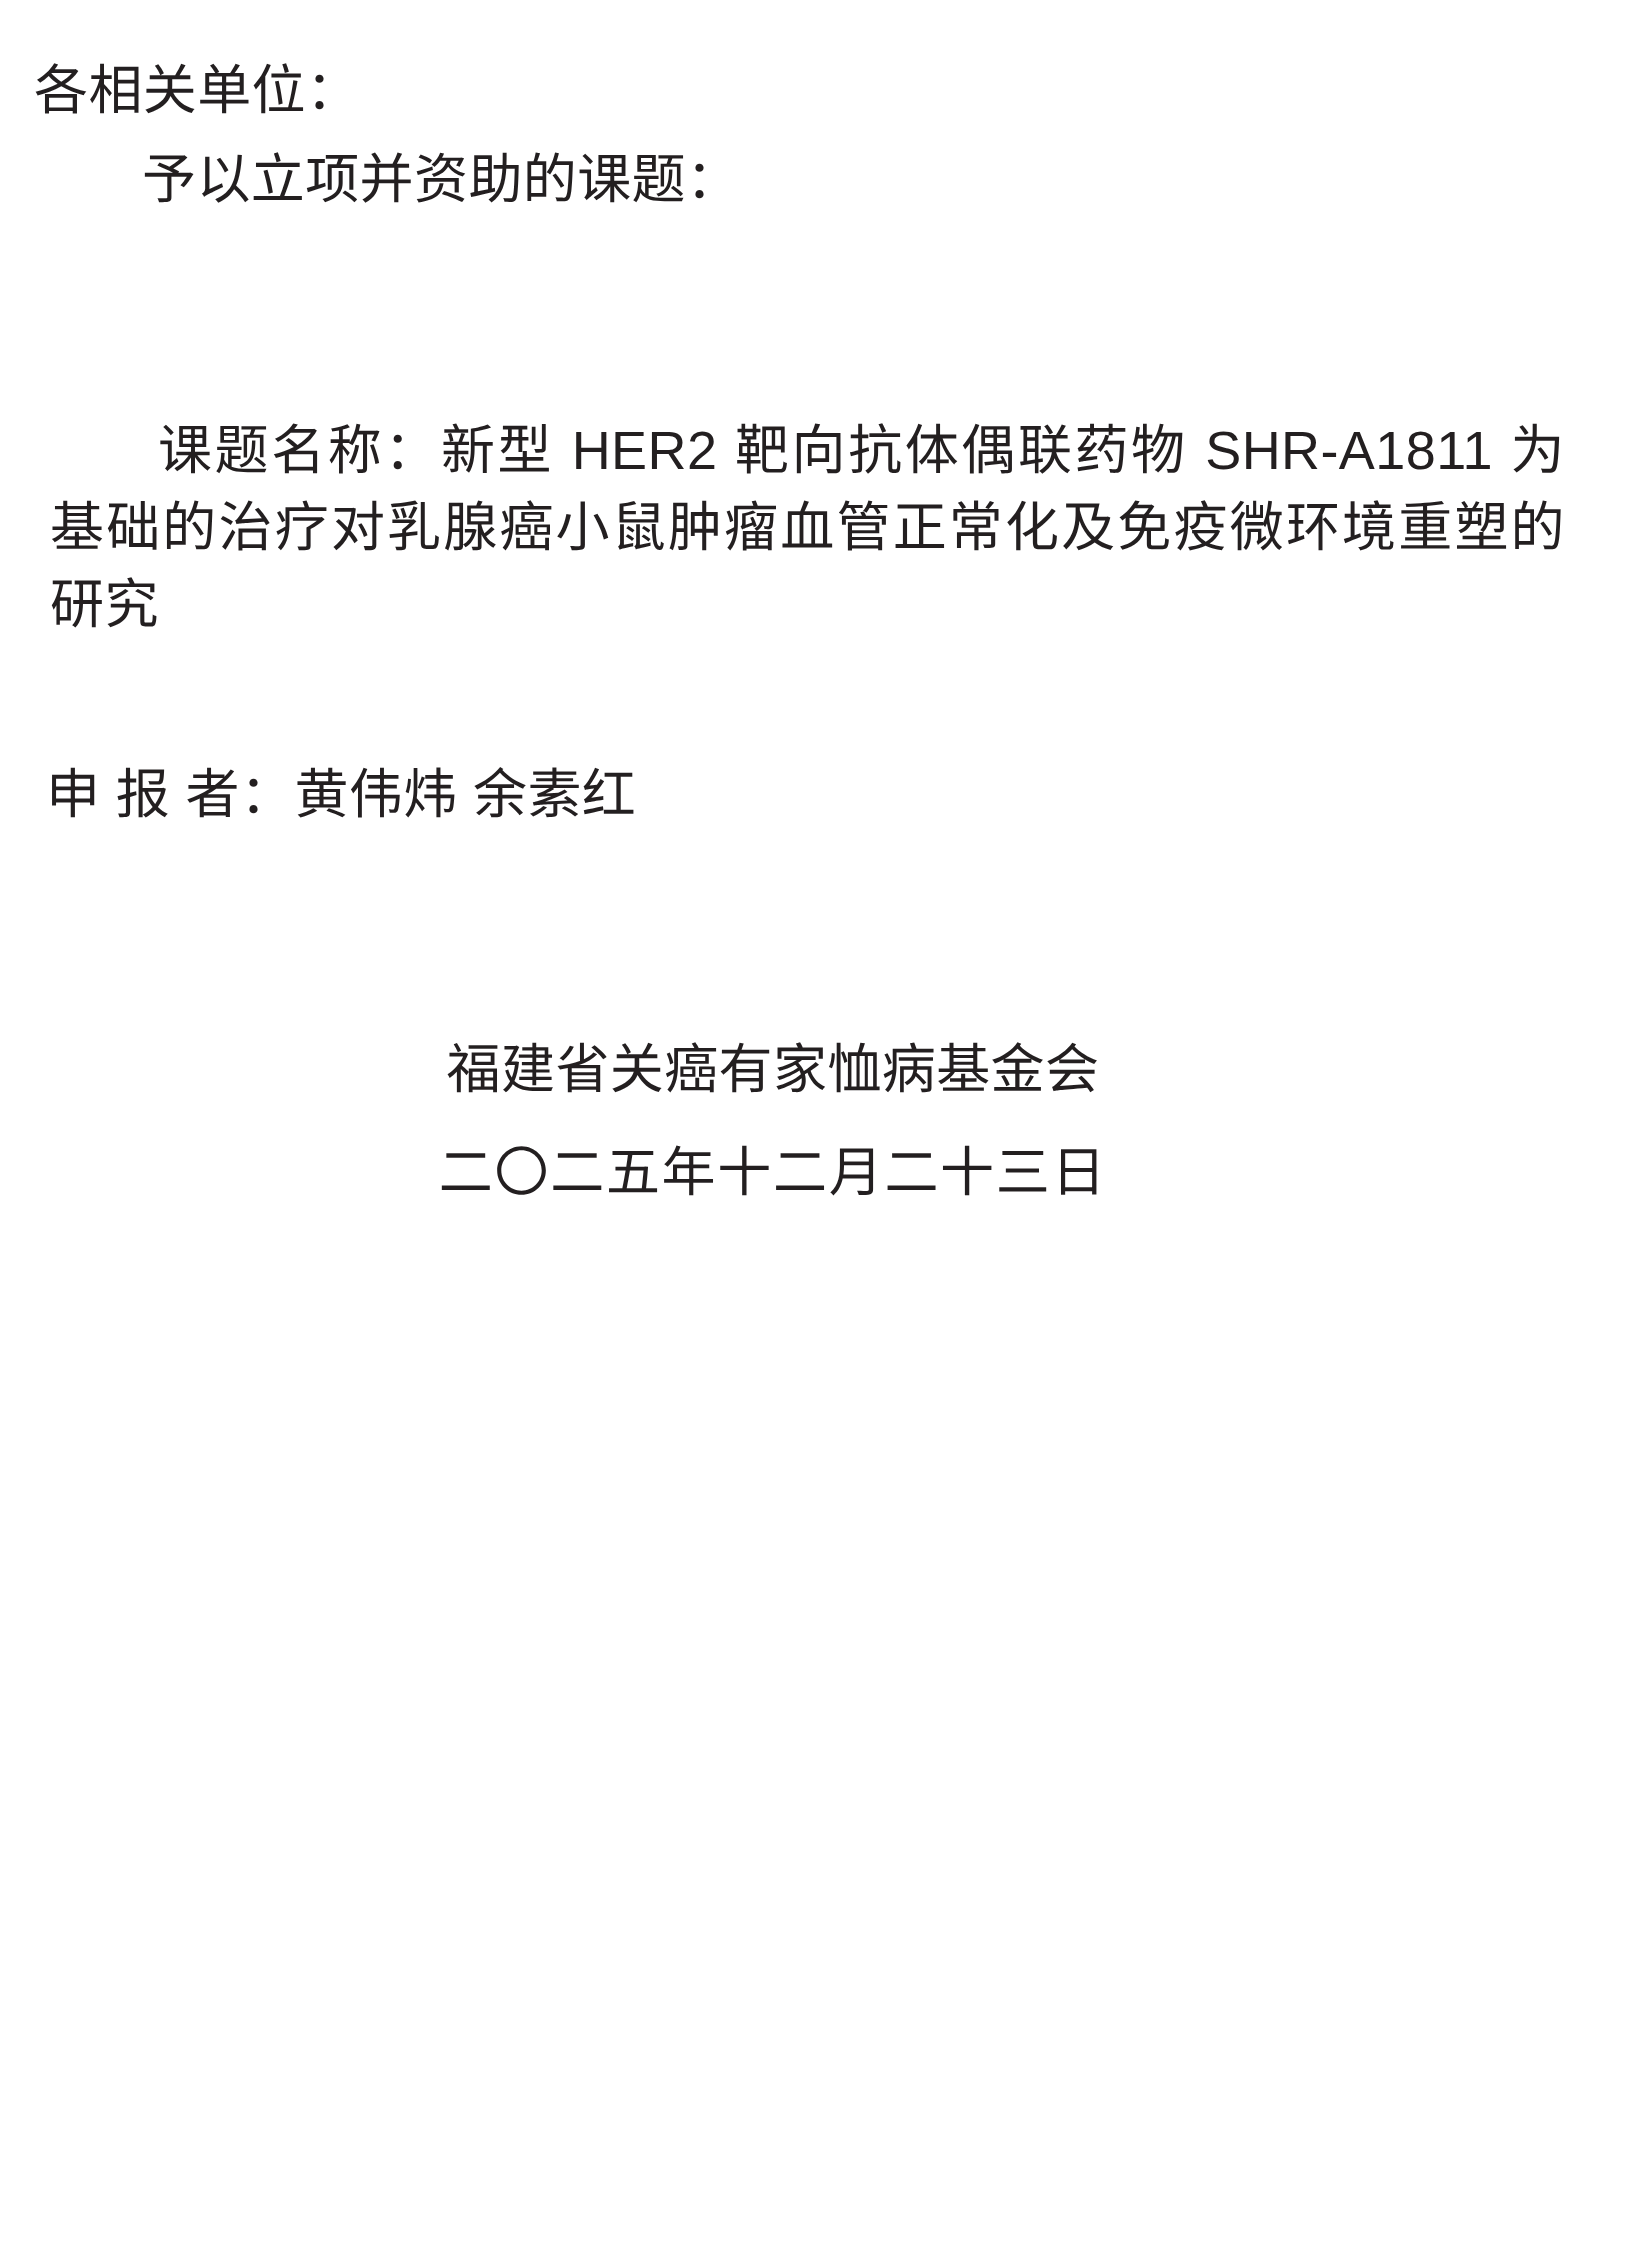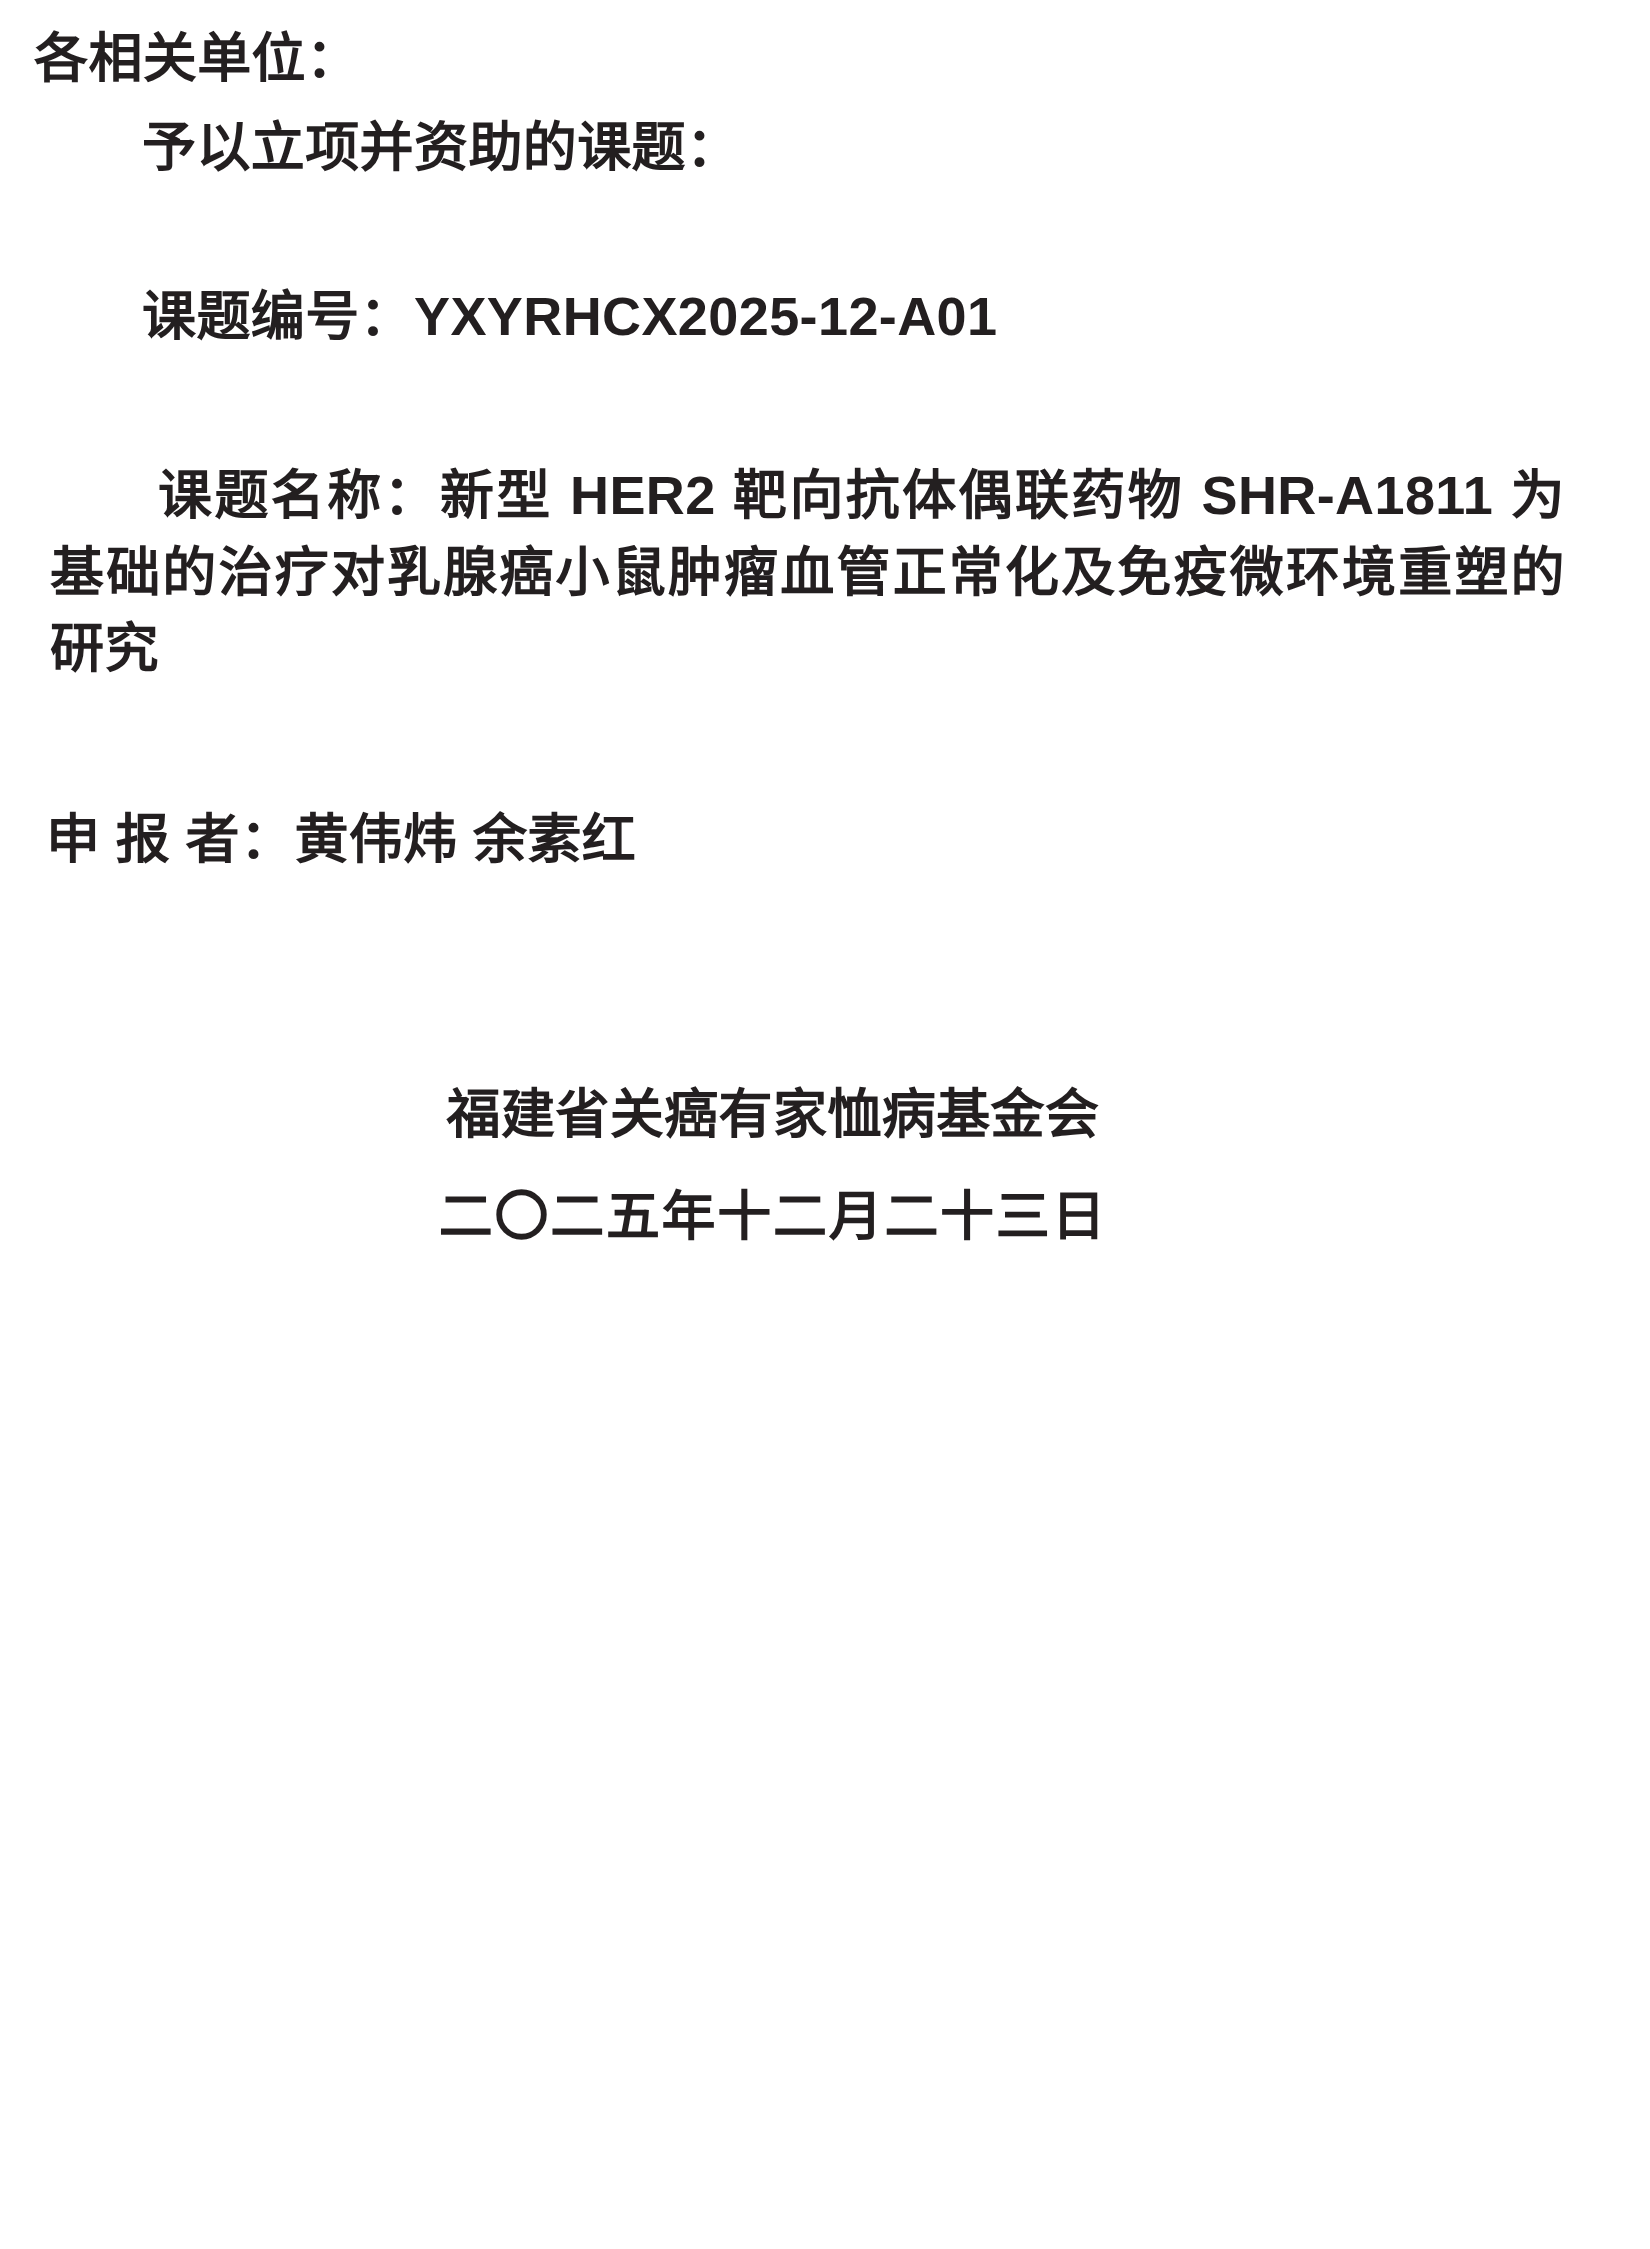--- a/index.html
+++ b/index.html
@@ -12,23 +12,22 @@
     width: 1650px;
     min-height: 2250px;
     font-family: "Liberation Sans", "DejaVu Sans", sans-serif;
     color: #231f20;
     -webkit-font-smoothing: antialiased;
   }
   .page {
     box-sizing: border-box;
     width: 1650px;
     min-height: 2250px;
-    padding: 20px 69px 34px 34px;
+    padding: 52px 69px 34px 34px;
     position: relative;
-    font-weight: bold;
   }
   .doc-body {
     font-size: 54px;
     line-height: 1.42;
     letter-spacing: 0.4px;
   }
   .salutation {
     margin: 0 0 12px 0;
   }
   .para {
@@ -77,21 +76,20 @@
 <div class="page">
   <div class="doc-body">
 
     <p class="salutation">各相关单位：</p>
 
 
     <p class="para indent">予以立项并资助的课题：</p>
 
     <div class="spacer-md"></div>
 
-    <p class="project-line"><span>课题编号：</span><span>YXYRHCX2025-12-A01</span></p>
 
     <div class="spacer-md"></div>
 
     <p class="project-title"><span>课题名称：</span><span>新型 HER2 靶向抗体偶联药物 SHR-A1811 为基础的治疗对乳腺癌小鼠肿瘤血管正常化及免疫微环境重塑的研究</span></p>
 
     <div class="spacer-md"></div>
 
     <p class="applicant"><span>申 报 者：</span><span>黄伟炜 余素红</span></p>
 
     <div class="sign-block">

